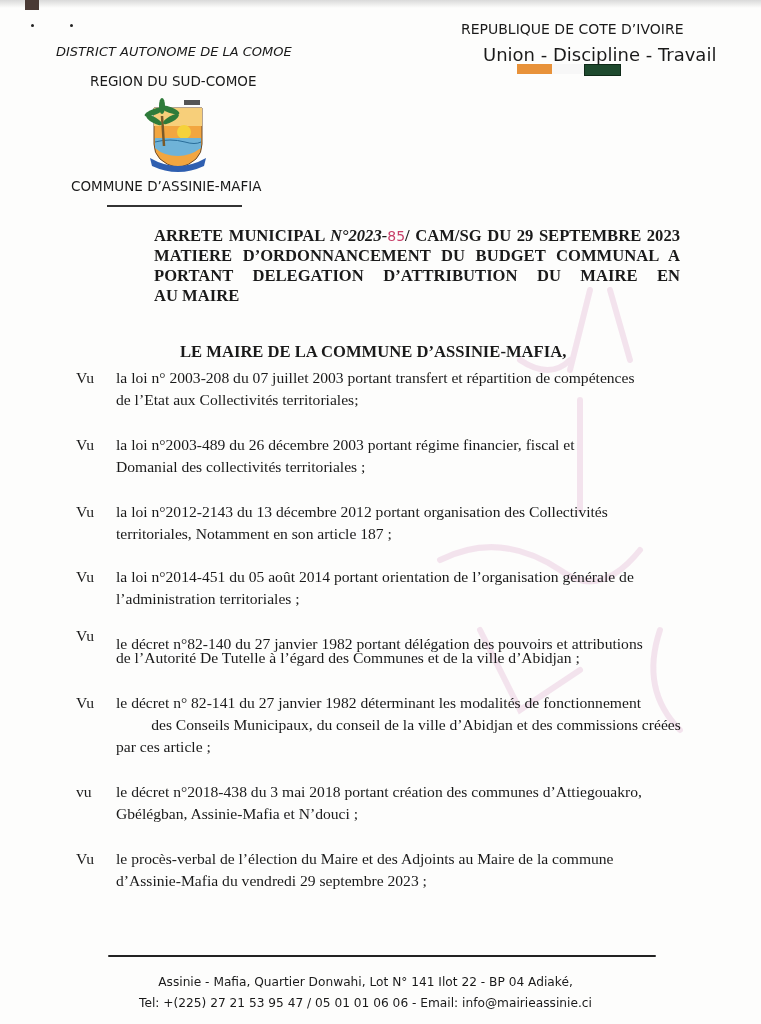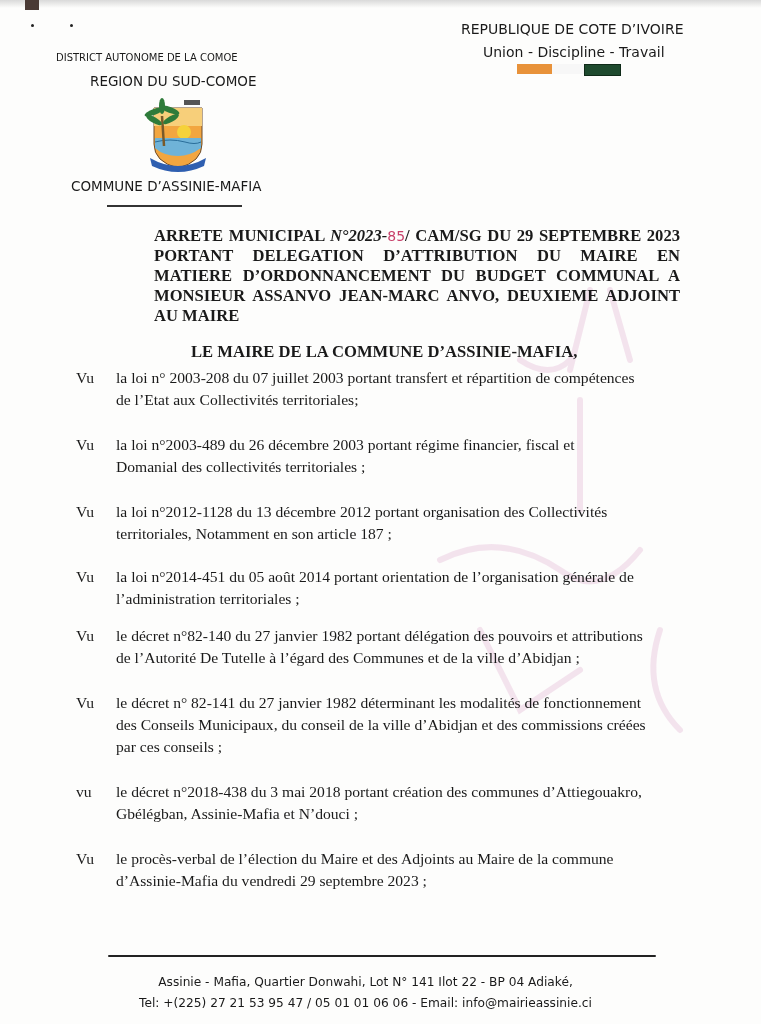--- a/index.html
+++ b/index.html
@@ -6,44 +6,44 @@
   body {
     width: 761px; height: 1024px; overflow: hidden; position: relative;
     background: #fdfdfc;
     font-family: "Liberation Serif", serif;
     color: #1a1a1a;
   }
   .topshadow { position: absolute; left: 0; top: 0; width: 761px; height: 8px; background: linear-gradient(#d9d9d9, #fdfdfc); }
   .corner-mark { position: absolute; left: 25px; top: 0; width: 14px; height: 10px; background: #4a3a35; }
   .dot { position: absolute; width: 3px; height: 3px; border-radius: 50%; background: #222; }
   .hdr-sans { font-family: "DejaVu Sans", sans-serif; position: absolute; white-space: nowrap; }
-  .left-h1 { left: 56px; top: 52px; font-size: 10px; }
+  .left-h1 { left: 56px; top: 44px; font-size: 13px; font-style: italic; }
   .left-h2 { left: 90px; top: 73px; font-size: 13.5px; }
   .left-h3 { left: 71px; top: 178px; font-size: 13.5px; }
   .left-rule { position: absolute; left: 107px; top: 205px; width: 135px; height: 1.5px; background: #333; }
   .right-h1 { left: 461px; top: 21px; font-size: 14px; }
-  .right-h2 { left: 483px; top: 44px; font-size: 14px; }
+  .right-h2 { left: 483px; top: 44px; font-size: 18px; }
   .flag { position: absolute; top: 64px; height: 10px; }
   .flag.o { left: 517px; width: 35px; background: #e8923a; }
   .flag.w { left: 552px; width: 32px; background: #f7f7f7; }
   .flag.g { left: 584px; width: 35px; background: #1e4a2e; border: 1px solid #0f2a18; }
 
   .logo { position: absolute; left: 140px; top: 96px; width: 72px; height: 78px; }
 
   .title-block {
     position: absolute; left: 154px; top: 226px; width: 526px;
     font-weight: bold; font-size: 16.6px; line-height: 20px; text-align: justify;
     text-align-last: left;
   }
   .title-block .line { display: block; text-align: justify; text-align-last: justify; }
   .title-block .line.last { text-align-last: left; }
   .title-block .italic { font-style: italic; }
   .title-block .hand { color: #c8406a; font-style: normal; font-weight: normal; font-family: "DejaVu Sans", sans-serif; font-size: 14px; }
 
-  .mayor { position: absolute; left: 180px; top: 342px; font-weight: bold; font-size: 16.6px; white-space: nowrap; margin-left: 11px; }
+  .mayor { position: absolute; left: 180px; top: 342px; font-weight: bold; font-size: 16.6px; white-space: nowrap; }
 
   .vu-list { position: absolute; left: 76px; top: 367px; width: 640px; font-size: 15.6px; line-height: 22px; }
   .vu-item { position: absolute; left: 0; width: 640px; }
   .vu-label { position: absolute; left: 0; top: 0; }
   .vu-text { position: absolute; left: 40px; width: 600px; }
 
   .watermark { position: absolute; opacity: 0.25; }
 
   .footer-rule { position: absolute; left: 108px; top: 955px; width: 548px; height: 2px; background: #222; border-radius: 1px; }
   .footer { position: absolute; left: 0; width: 761px; text-align: center; font-family: "DejaVu Sans", sans-serif; font-size: 12.2px; white-space: nowrap; }
@@ -97,59 +97,58 @@
 <div class="hdr-sans right-h1">REPUBLIQUE DE COTE D’IVOIRE</div>
 <div class="hdr-sans right-h2">Union - Discipline - Travail</div>
 <div class="flag o"></div>
 <div class="flag w"></div>
 <div class="flag g"></div>
 
 <div class="title-block">
   <span class="line">
     <span>ARRETE MUNICIPAL </span><span class="italic">N°2023-</span><span class="hand">85</span><span>/ CAM/SG DU 29 SEPTEMBRE 2023</span>
   </span>
+  <span class="line">MATIERE D’ORDONNANCEMENT DU BUDGET COMMUNAL A</span>
   <span class="line">PORTANT DELEGATION D’ATTRIBUTION DU MAIRE EN</span>
-  <span class="line">MATIERE D’ORDONNANCEMENT DU BUDGET COMMUNAL A</span>
-  <span class="line">MONSIEUR ASSANVO JEAN-MARC ANVO, DEUXIEME ADJOINT</span>
   <span class="line last">AU MAIRE</span>
 </div>
 
 <div class="mayor">LE MAIRE DE LA COMMUNE D’ASSINIE-MAFIA,</div>
 
 <div class="vu-list">
   <div class="vu-item" style="top:0px;">
     <span class="vu-label">Vu</span>
     <span class="vu-text" style="top:0;">la loi n° 2003-208 du 07 juillet 2003 portant transfert et répartition de compétences</span>
     <span class="vu-text" style="top:22px;">de l’Etat aux Collectivités territoriales;</span>
   </div>
   <div class="vu-item" style="top:67px;">
     <span class="vu-label">Vu</span>
     <span class="vu-text" style="top:0;">la loi n°2003-489 du 26 décembre 2003 portant régime financier, fiscal et</span>
     <span class="vu-text" style="top:22px;">Domanial des collectivités territoriales ;</span>
   </div>
   <div class="vu-item" style="top:134px;">
     <span class="vu-label">Vu</span>
-    <span class="vu-text" style="top:0;">la loi n°2012-1128 du 13 décembre 2012 portant organisation des Collectivités</span>
+    <span class="vu-text" style="top:0;">la loi n°2012-2143 du 13 décembre 2012 portant organisation des Collectivités</span>
     <span class="vu-text" style="top:22px;">territoriales, Notamment en son article 187 ;</span>
   </div>
   <div class="vu-item" style="top:199px;">
     <span class="vu-label">Vu</span>
     <span class="vu-text" style="top:0;">la loi n°2014-451 du 05 août 2014 portant orientation de l’organisation générale de</span>
     <span class="vu-text" style="top:22px;">l’administration territoriales ;</span>
   </div>
   <div class="vu-item" style="top:258px;">
     <span class="vu-label">Vu</span>
-    <span class="vu-text" style="top:0;">le décret n°82-140 du 27 janvier 1982 portant délégation des pouvoirs et attributions</span>
+    <span class="vu-text" style="top:8px;">le décret n°82-140 du 27 janvier 1982 portant délégation des pouvoirs et attributions</span>
     <span class="vu-text" style="top:22px;">de l’Autorité De Tutelle à l’égard des Communes et de la ville d’Abidjan ;</span>
   </div>
   <div class="vu-item" style="top:325px;">
     <span class="vu-label">Vu</span>
     <span class="vu-text" style="top:0;">le décret n° 82-141 du 27 janvier 1982 déterminant les modalités de fonctionnement</span>
-    <span class="vu-text" style="top:22px;">des Conseils Municipaux, du conseil de la ville d’Abidjan et des commissions créées</span>
-    <span class="vu-text" style="top:44px;">par ces conseils ;</span>
+    <span class="vu-text" style="top:22px;text-align:center;">des Conseils Municipaux, du conseil de la ville d’Abidjan et des commissions créées</span>
+    <span class="vu-text" style="top:44px;">par ces article ;</span>
   </div>
   <div class="vu-item" style="top:414px;">
     <span class="vu-label">vu</span>
     <span class="vu-text" style="top:0;">le décret n°2018-438 du 3 mai 2018 portant création des communes d’Attiegouakro,</span>
     <span class="vu-text" style="top:22px;">Gbélégban, Assinie-Mafia et N’douci ;</span>
   </div>
   <div class="vu-item" style="top:481px;">
     <span class="vu-label">Vu</span>
     <span class="vu-text" style="top:0;">le procès-verbal de l’élection du Maire et des Adjoints au Maire  de la commune</span>
     <span class="vu-text" style="top:22px;">d’Assinie-Mafia du vendredi 29  septembre 2023 ;</span>

